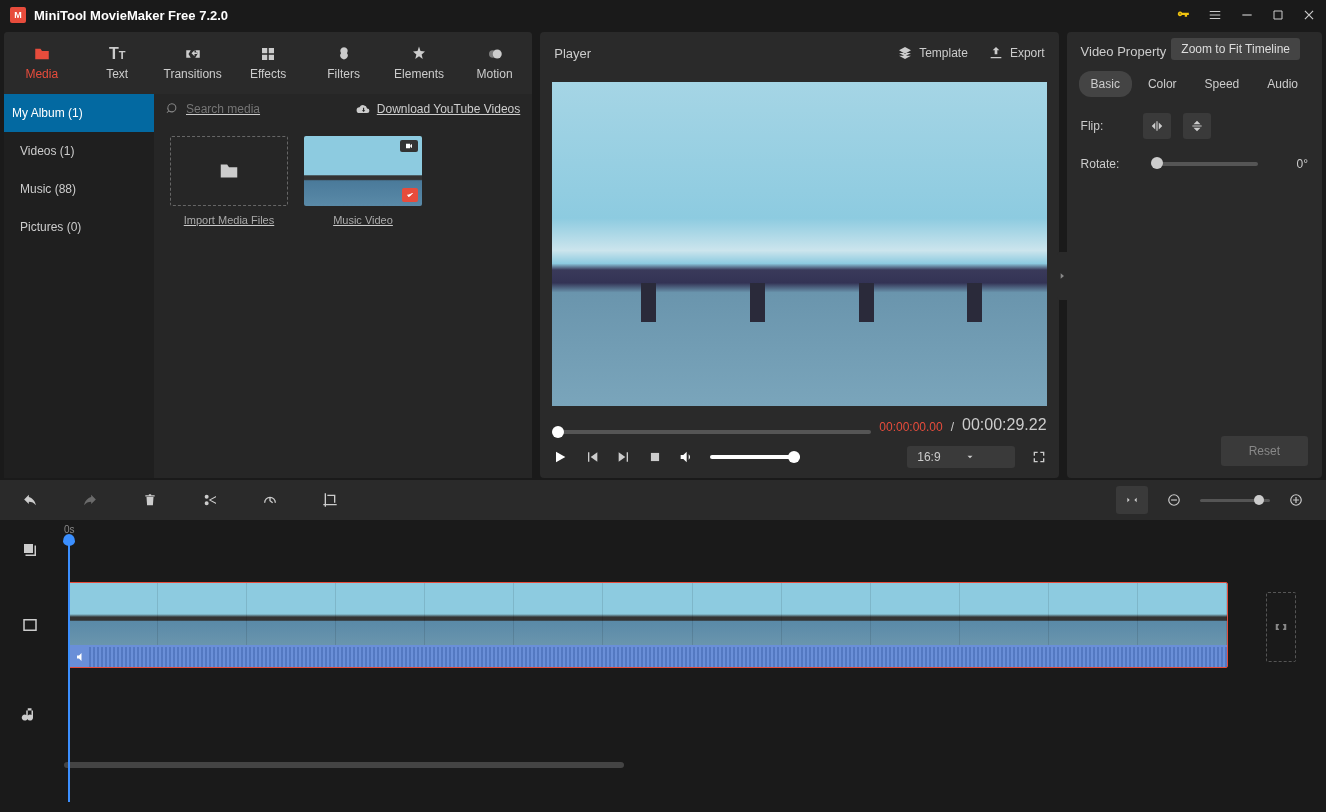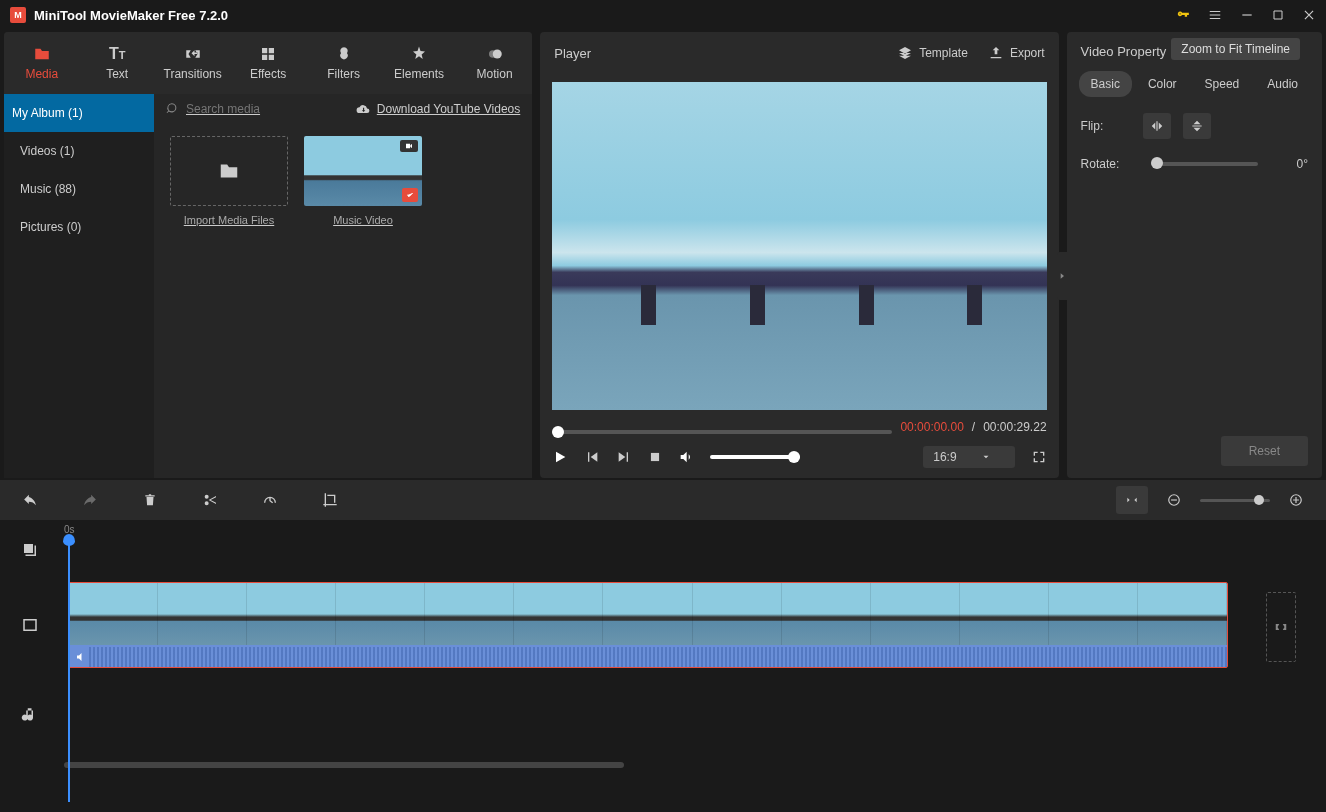--- a/index.html
+++ b/index.html
@@ -50,27 +50,27 @@
 .player-hbtn { display: flex; align-items: center; gap: 6px; cursor: pointer; margin-left: 20px; font-size: 12px; }
 .preview { margin: 8px 12px 4px; flex: 1; background: #1a1a1a; display: flex; align-items: center; justify-content: center; overflow: hidden; }
 .preview-img { width: 100%; height: 100%; background: linear-gradient(to bottom, #a5d5e5 0%, #8dcbe0 42%, #cce5ed 52%, #8dcbe0 56%, #3a3a5a 58%, #333355 62%, #6a95ad 65%, #7aa5bb 100%); position: relative; }
 .bridge-pillar { position:absolute; top:62%; width:3%; height:12%; background:#2a2a3a; }
 
 .progress-row { display: flex; align-items: flex-end; padding: 6px 12px; gap: 8px; }
 .progress-track { flex: 1; height: 4px; background: #555; border-radius: 2px; position: relative; }
 .progress-thumb { position: absolute; left: 0; top: -4px; width: 12px; height: 12px; background: #fff; border-radius: 50%; }
 .time-current { color: #e74c3c; font-size: 12px; }
 .time-sep { color: #ccc; font-size: 12px; }
-.time-total { color: #ccc; font-size: 12px; }
+.time-total { color: #ccc; font-size: 16px; }
 
 .controls-row { display: flex; align-items: center; padding: 6px 12px 10px; gap: 16px; }
 .ctrl-btn { cursor: pointer; display:flex; align-items:center; }
 .vol-track { width: 90px; height: 4px; background: #fff; border-radius: 2px; position: relative; }
 .vol-thumb { position: absolute; right: 0; top: -4px; width: 12px; height: 12px; background: #fff; border-radius: 50%; }
-.aspect-select { background: #3a3a3a; border: none; color: #ccc; padding: 4px 24px 4px 10px; border-radius: 3px; cursor: pointer; position: relative; margin-left: auto; display:flex; align-items:center; gap:24px;}
+.aspect-select { background: #3a3a3a; border: none; color: #ccc; padding: 4px 40px 4px 10px; border-radius: 3px; cursor: pointer; position: relative; margin-left: auto; display:flex; align-items:center; gap:24px;}
 
 
 .prop-panel { flex: 1; background: #2a2a2a; border-radius: 4px; display: flex; flex-direction: column; position: relative; }
 .prop-header { padding: 12px 14px; font-size: 13px; }
 .prop-tabs { display: flex; gap: 4px; padding: 0 12px; }
 .prop-tab { padding: 6px 12px; cursor: pointer; font-size: 12px; border-radius: 12px; }
 .prop-tab.active { background: #444; }
 .prop-body { padding: 16px 14px; display: flex; flex-direction: column; gap: 18px; }
 .prop-row { display: flex; align-items: center; gap: 12px; }
 .prop-label { width: 50px; }

